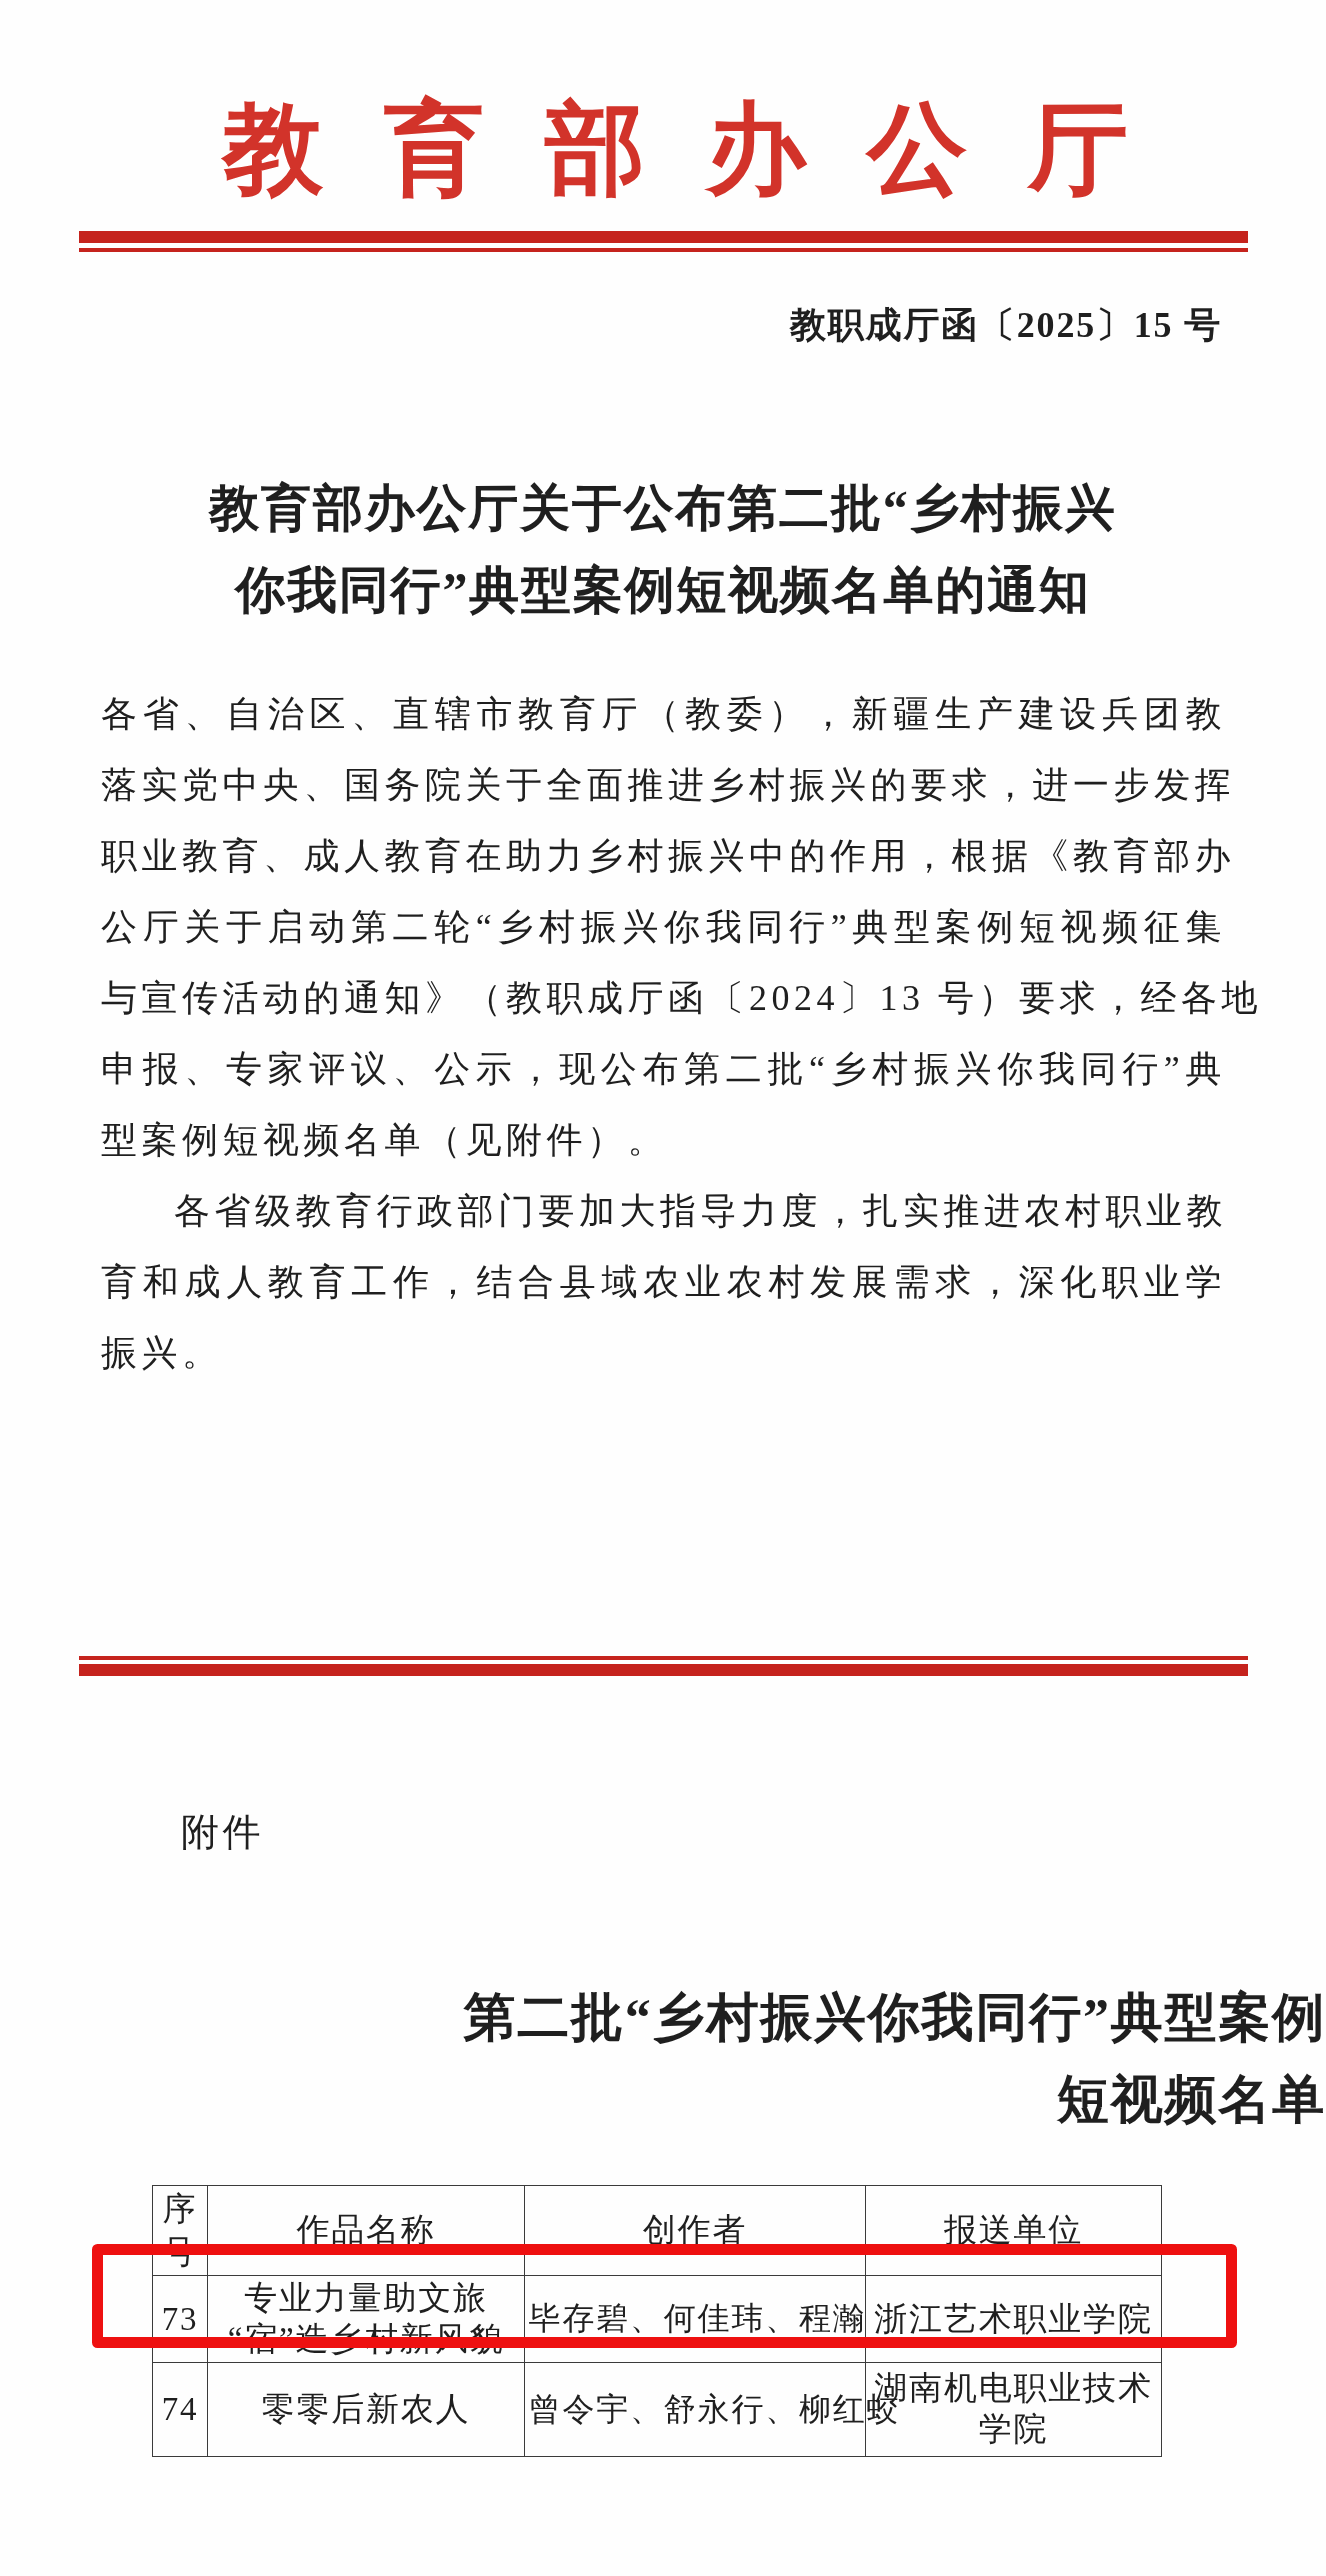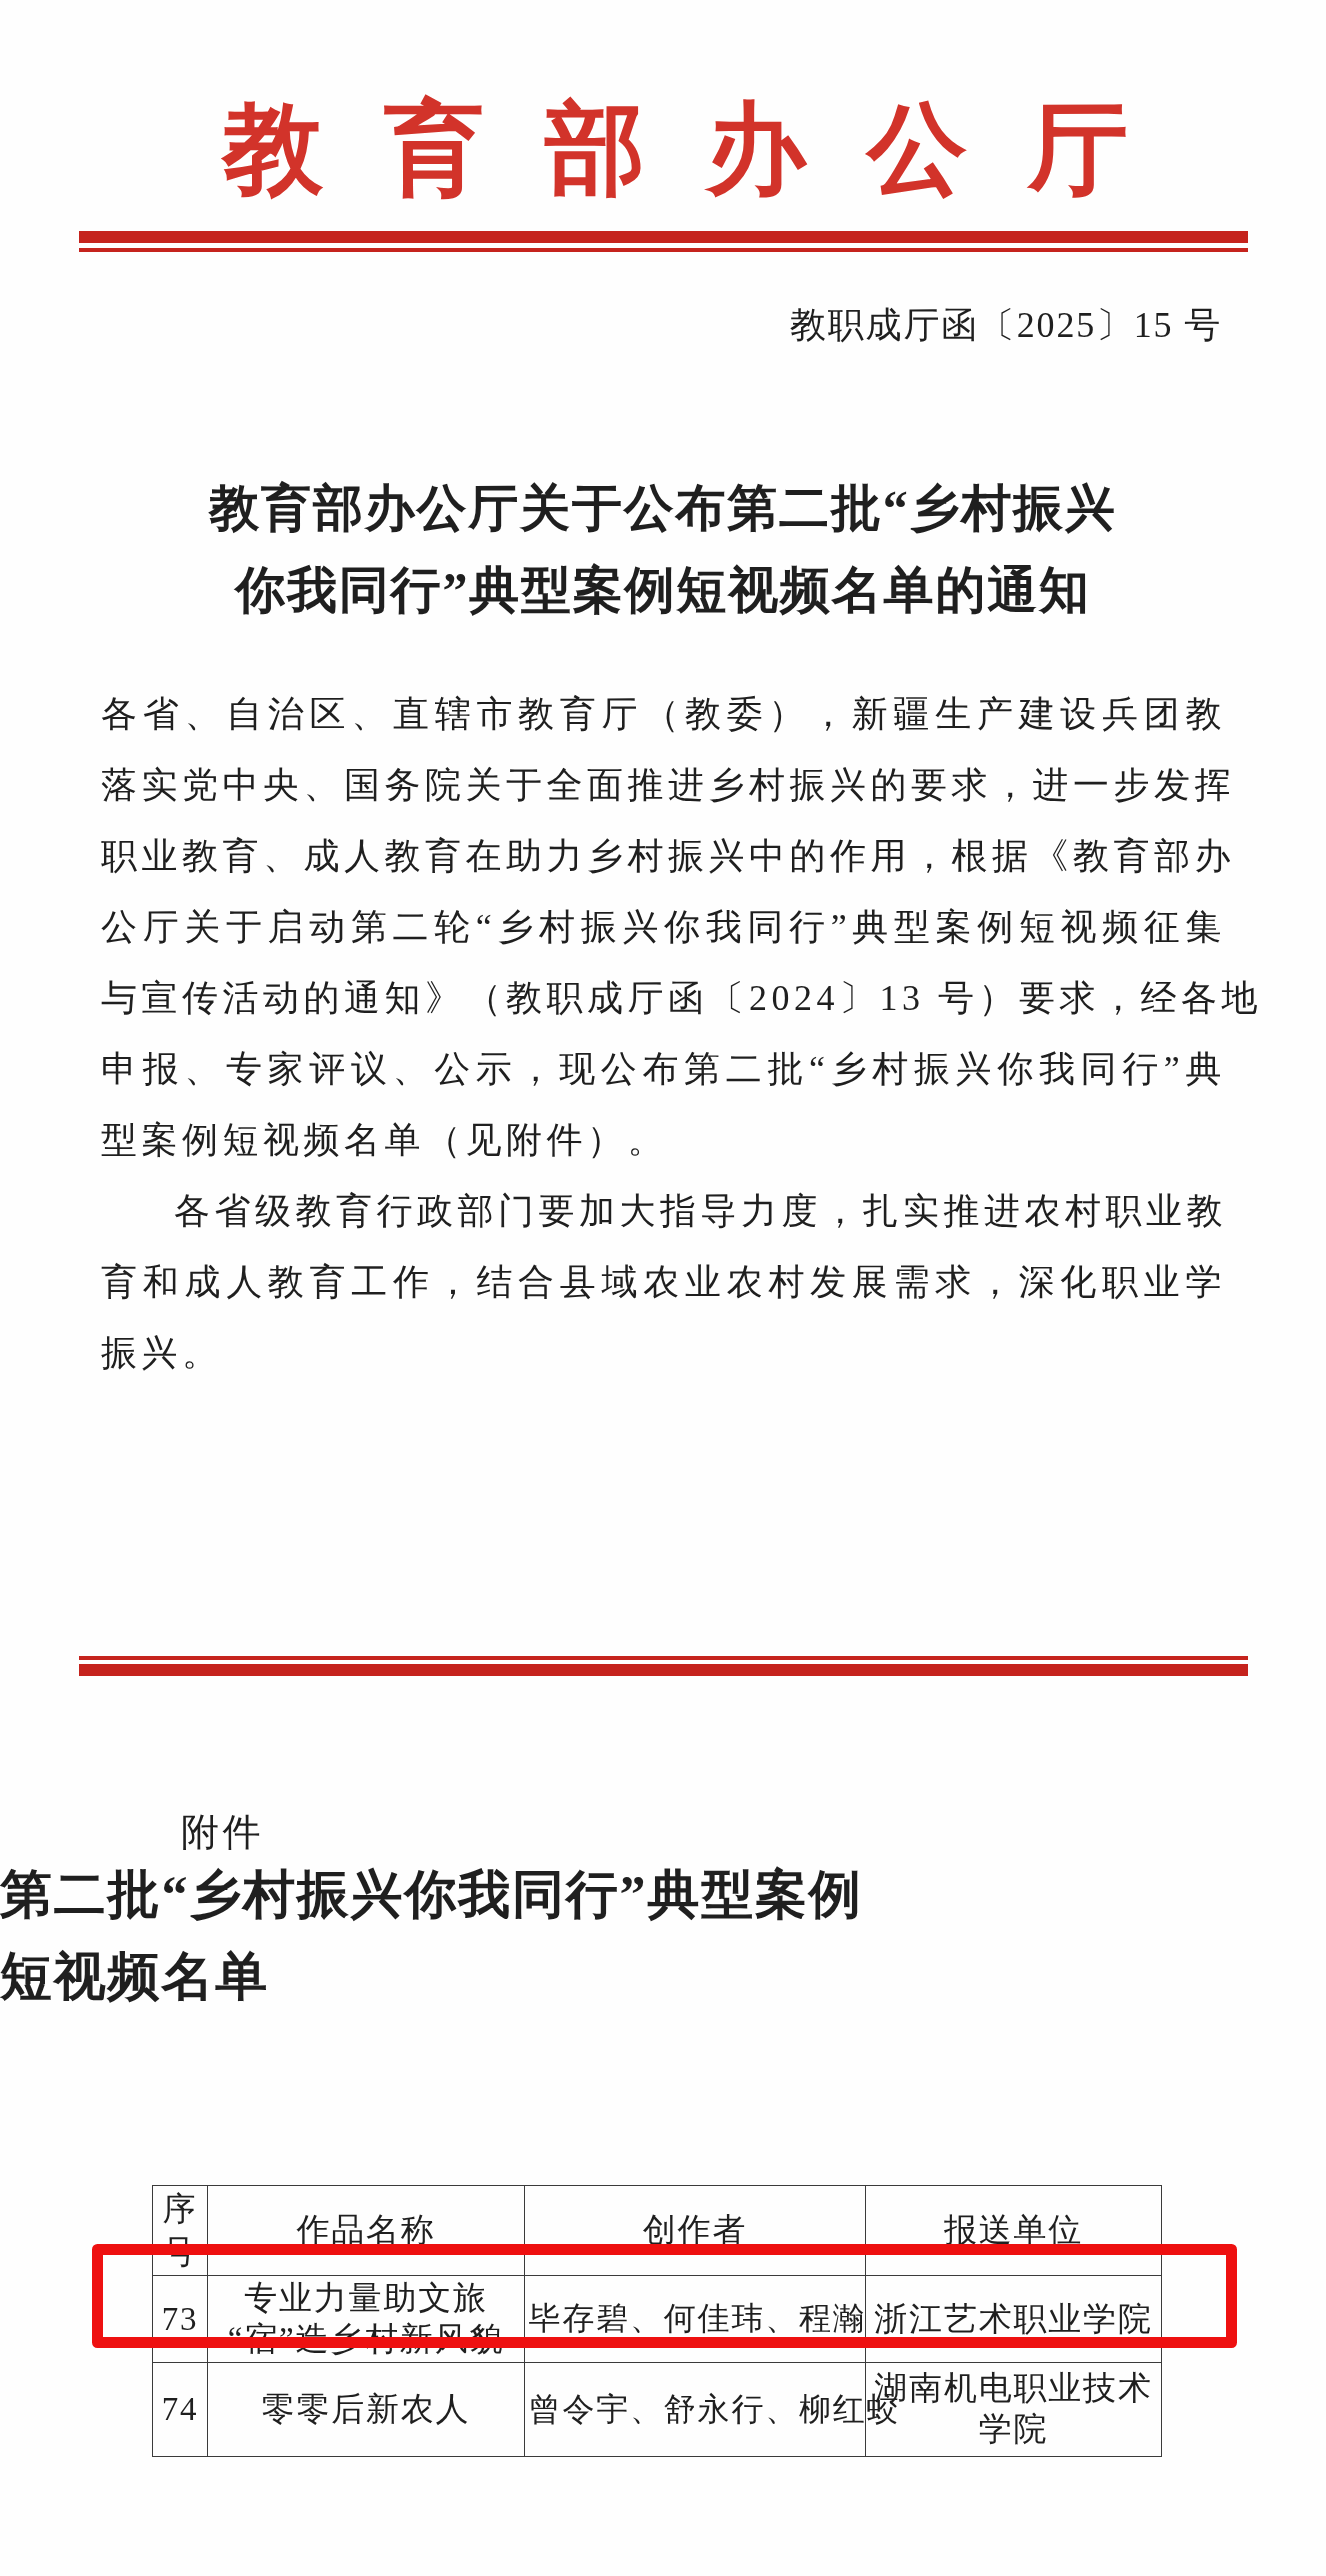--- a/index.html
+++ b/index.html
@@ -35,20 +35,21 @@
   .rule-bot-thin  { top: 1656px; height: 3.6px; }
   .rule-bot-thick { top: 1664px; height: 11.6px; }
 
   .doc-number {
     position: absolute;
     top: 304px;
     right: 104px;
     font-size: 36px;
     letter-spacing: 1.8px;
     line-height: 1.2;
+    font-weight: bold;
   }
 
   .doc-title {
     position: absolute;
     top: 467px;
     left: 0; right: 0;
     text-align: center;
     font-size: 50px;
     font-weight: bold;
     line-height: 82px;
@@ -72,23 +73,23 @@
     position: absolute;
     top: 1807px;
     left: 181px;
     font-size: 38px;
     letter-spacing: 3.6px;
     font-family: Liberation Serif, serif;
   }
 
   .attachment-title {
     position: absolute;
-    top: 1854px;
+    top: 1977px;
     left: 0; right: 0;
-    text-align: left;
+    text-align: right;
     font-size: 52px;
     font-weight: bold;
     line-height: 82px;
     letter-spacing: 1.8px;
   }
 
   
   table.roster {
     position: absolute;
     top: 2185px;

